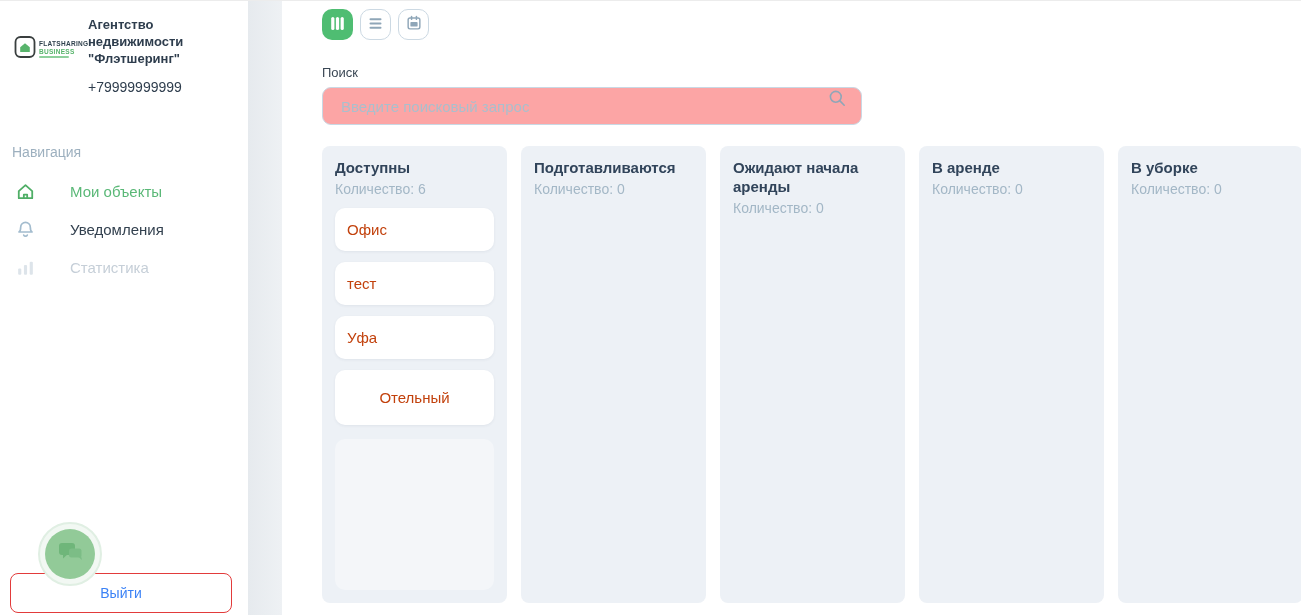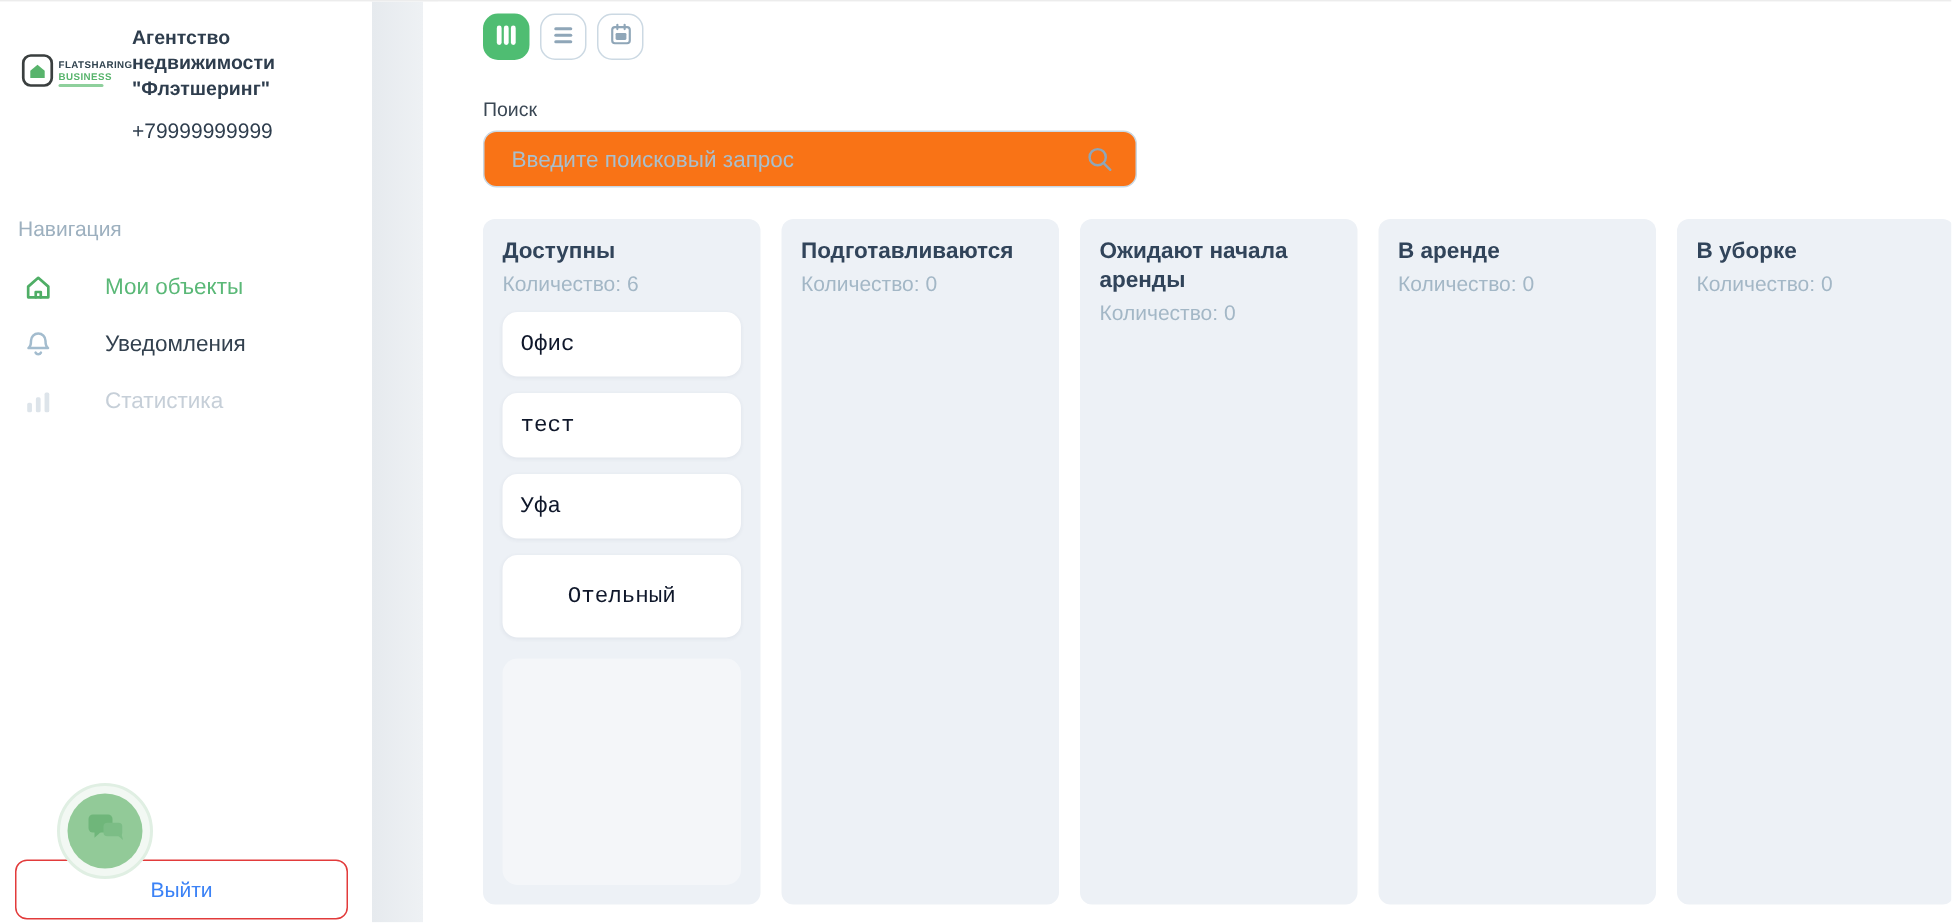--- a/index.html
+++ b/index.html
@@ -42,37 +42,37 @@
 
   
   .main { position:absolute; left:292px; top:0; width:1019px; height:615px; background:#fff; }
 
   .view-toolbar { position:absolute; left:30px; top:8px; display:flex; gap:7px; }
   .vt-btn { width:31px; height:31px; border-radius:10px; background:#fff; border:1px solid #ccd9e3;
             display:flex; align-items:center; justify-content:center; cursor:pointer; padding:0; }
   .vt-btn.active { background:#4fbd72; border:none; }
 
   .search-label { position:absolute; left:30px; top:64px; font-size:13px; color:#3a4754; }
-  .search-box { position:absolute; left:30px; top:86px; width:436px; height:38px; background:#f97316;
-                border:1px solid #c9d8e4; border-radius:9px; display:flex; align-items:center; }
+  .search-box { position:absolute; left:30px; top:86px; width:540px; height:38px; background:#fca5a5;
+                border:1px solid #c9d8e4; border-radius:9px; display:flex; }
   .search-box input { flex:1; height:100%; border:none; outline:none; background:transparent;
                       padding:0 10px 0 18px; font-size:15px; color:#33414f; font-family:"Liberation Sans", sans-serif; }
   .search-box input::placeholder { color:#a9bfcd; }
   .search-icon { margin-right:14px; display:flex; }
 
   .board { position:absolute; left:30px; top:145px; display:flex; gap:14px; }
   .col { width:185px; height:457px; background:#edf1f6; border-radius:8px; padding:13px;
          display:flex; flex-direction:column; }
   .col-title { font-size:15px; font-weight:600; color:#31445a; line-height:1.25; }
   .col-count { margin-top:3px; font-size:14px; color:#a3b7c6; }
   .card { margin-top:11px; background:#fff; border-radius:10px; box-shadow:0 1px 3px rgba(45,62,80,.07);
           padding:12px; min-height:43px; display:flex; align-items:center; cursor:pointer; }
   .card:first-of-type { margin-top:14px; }
   .card.tall { min-height:55px;justify-content:center; }
-  .card-label { font-size:15px; color:#0f172a;font-family:Liberation Mono, monospace; }
+  .card-label { font-size:15px; color:#c2410c; }
   .ghost { margin-top:14px; flex:1; border-radius:10px; background:rgba(255,255,255,.38); }
 </style>
 </head>
 <body>
 
 <div class="app">
 
   <aside class="sidebar">
 
     <div class="brand">

